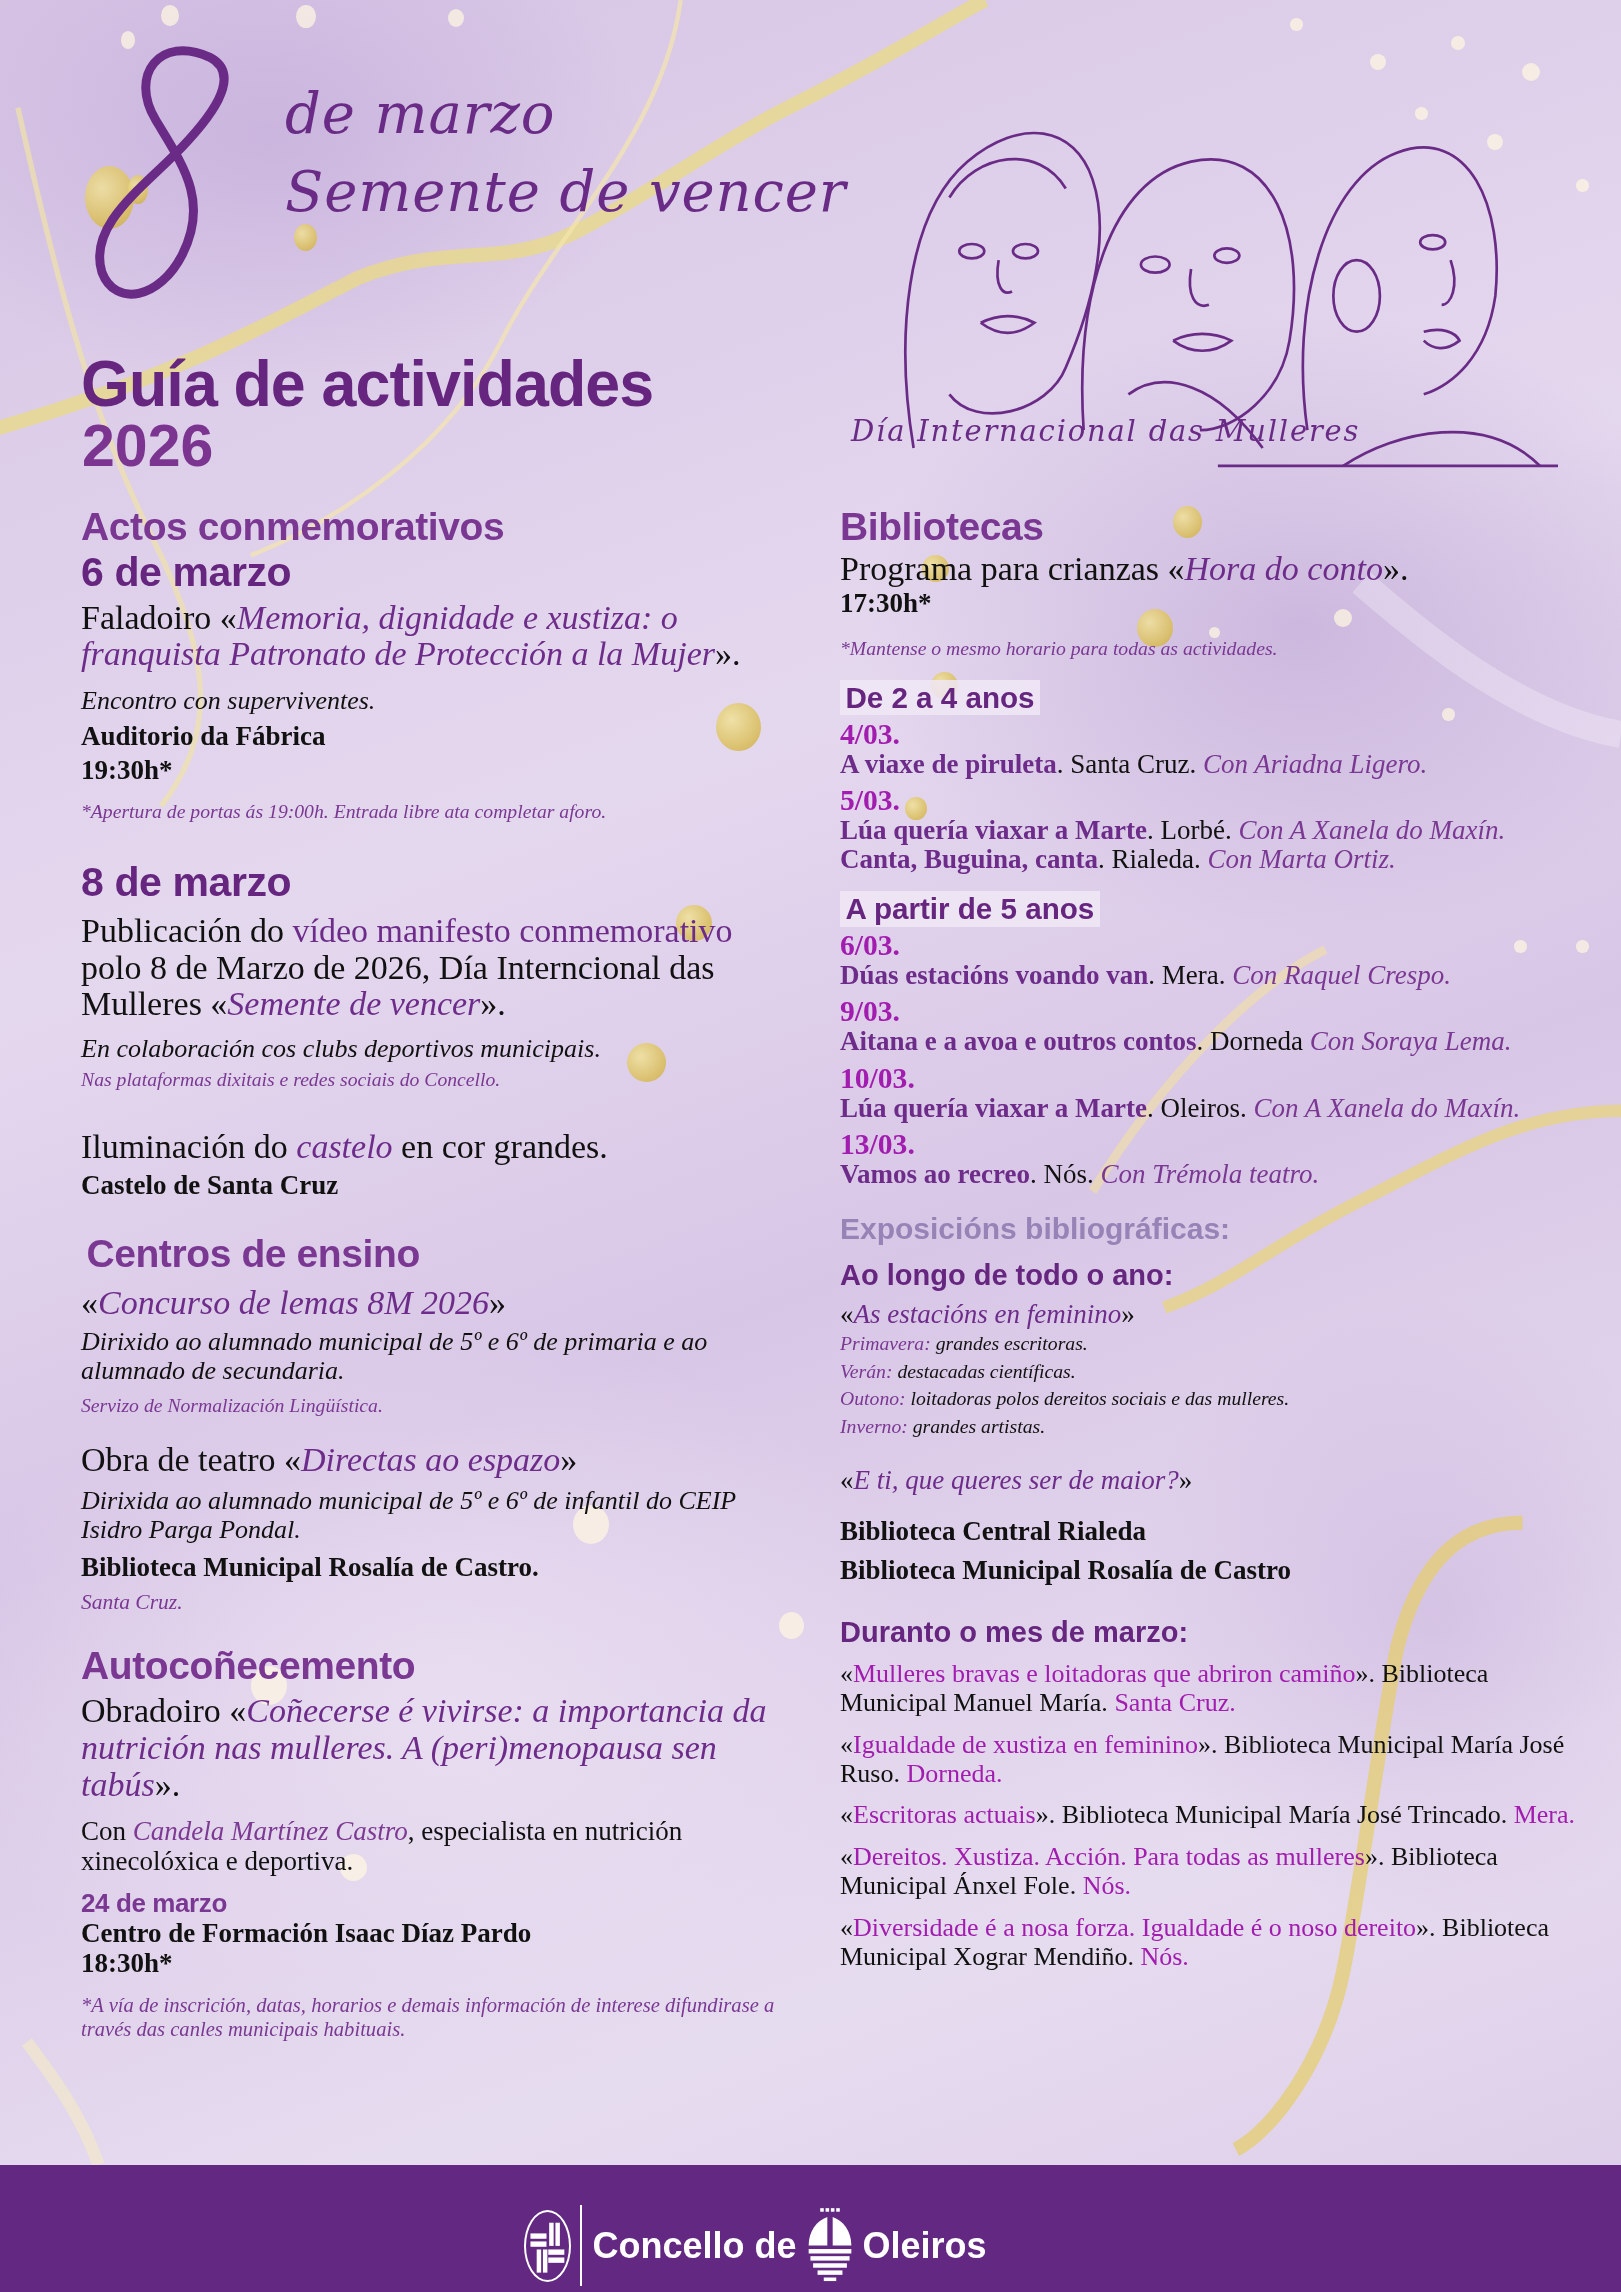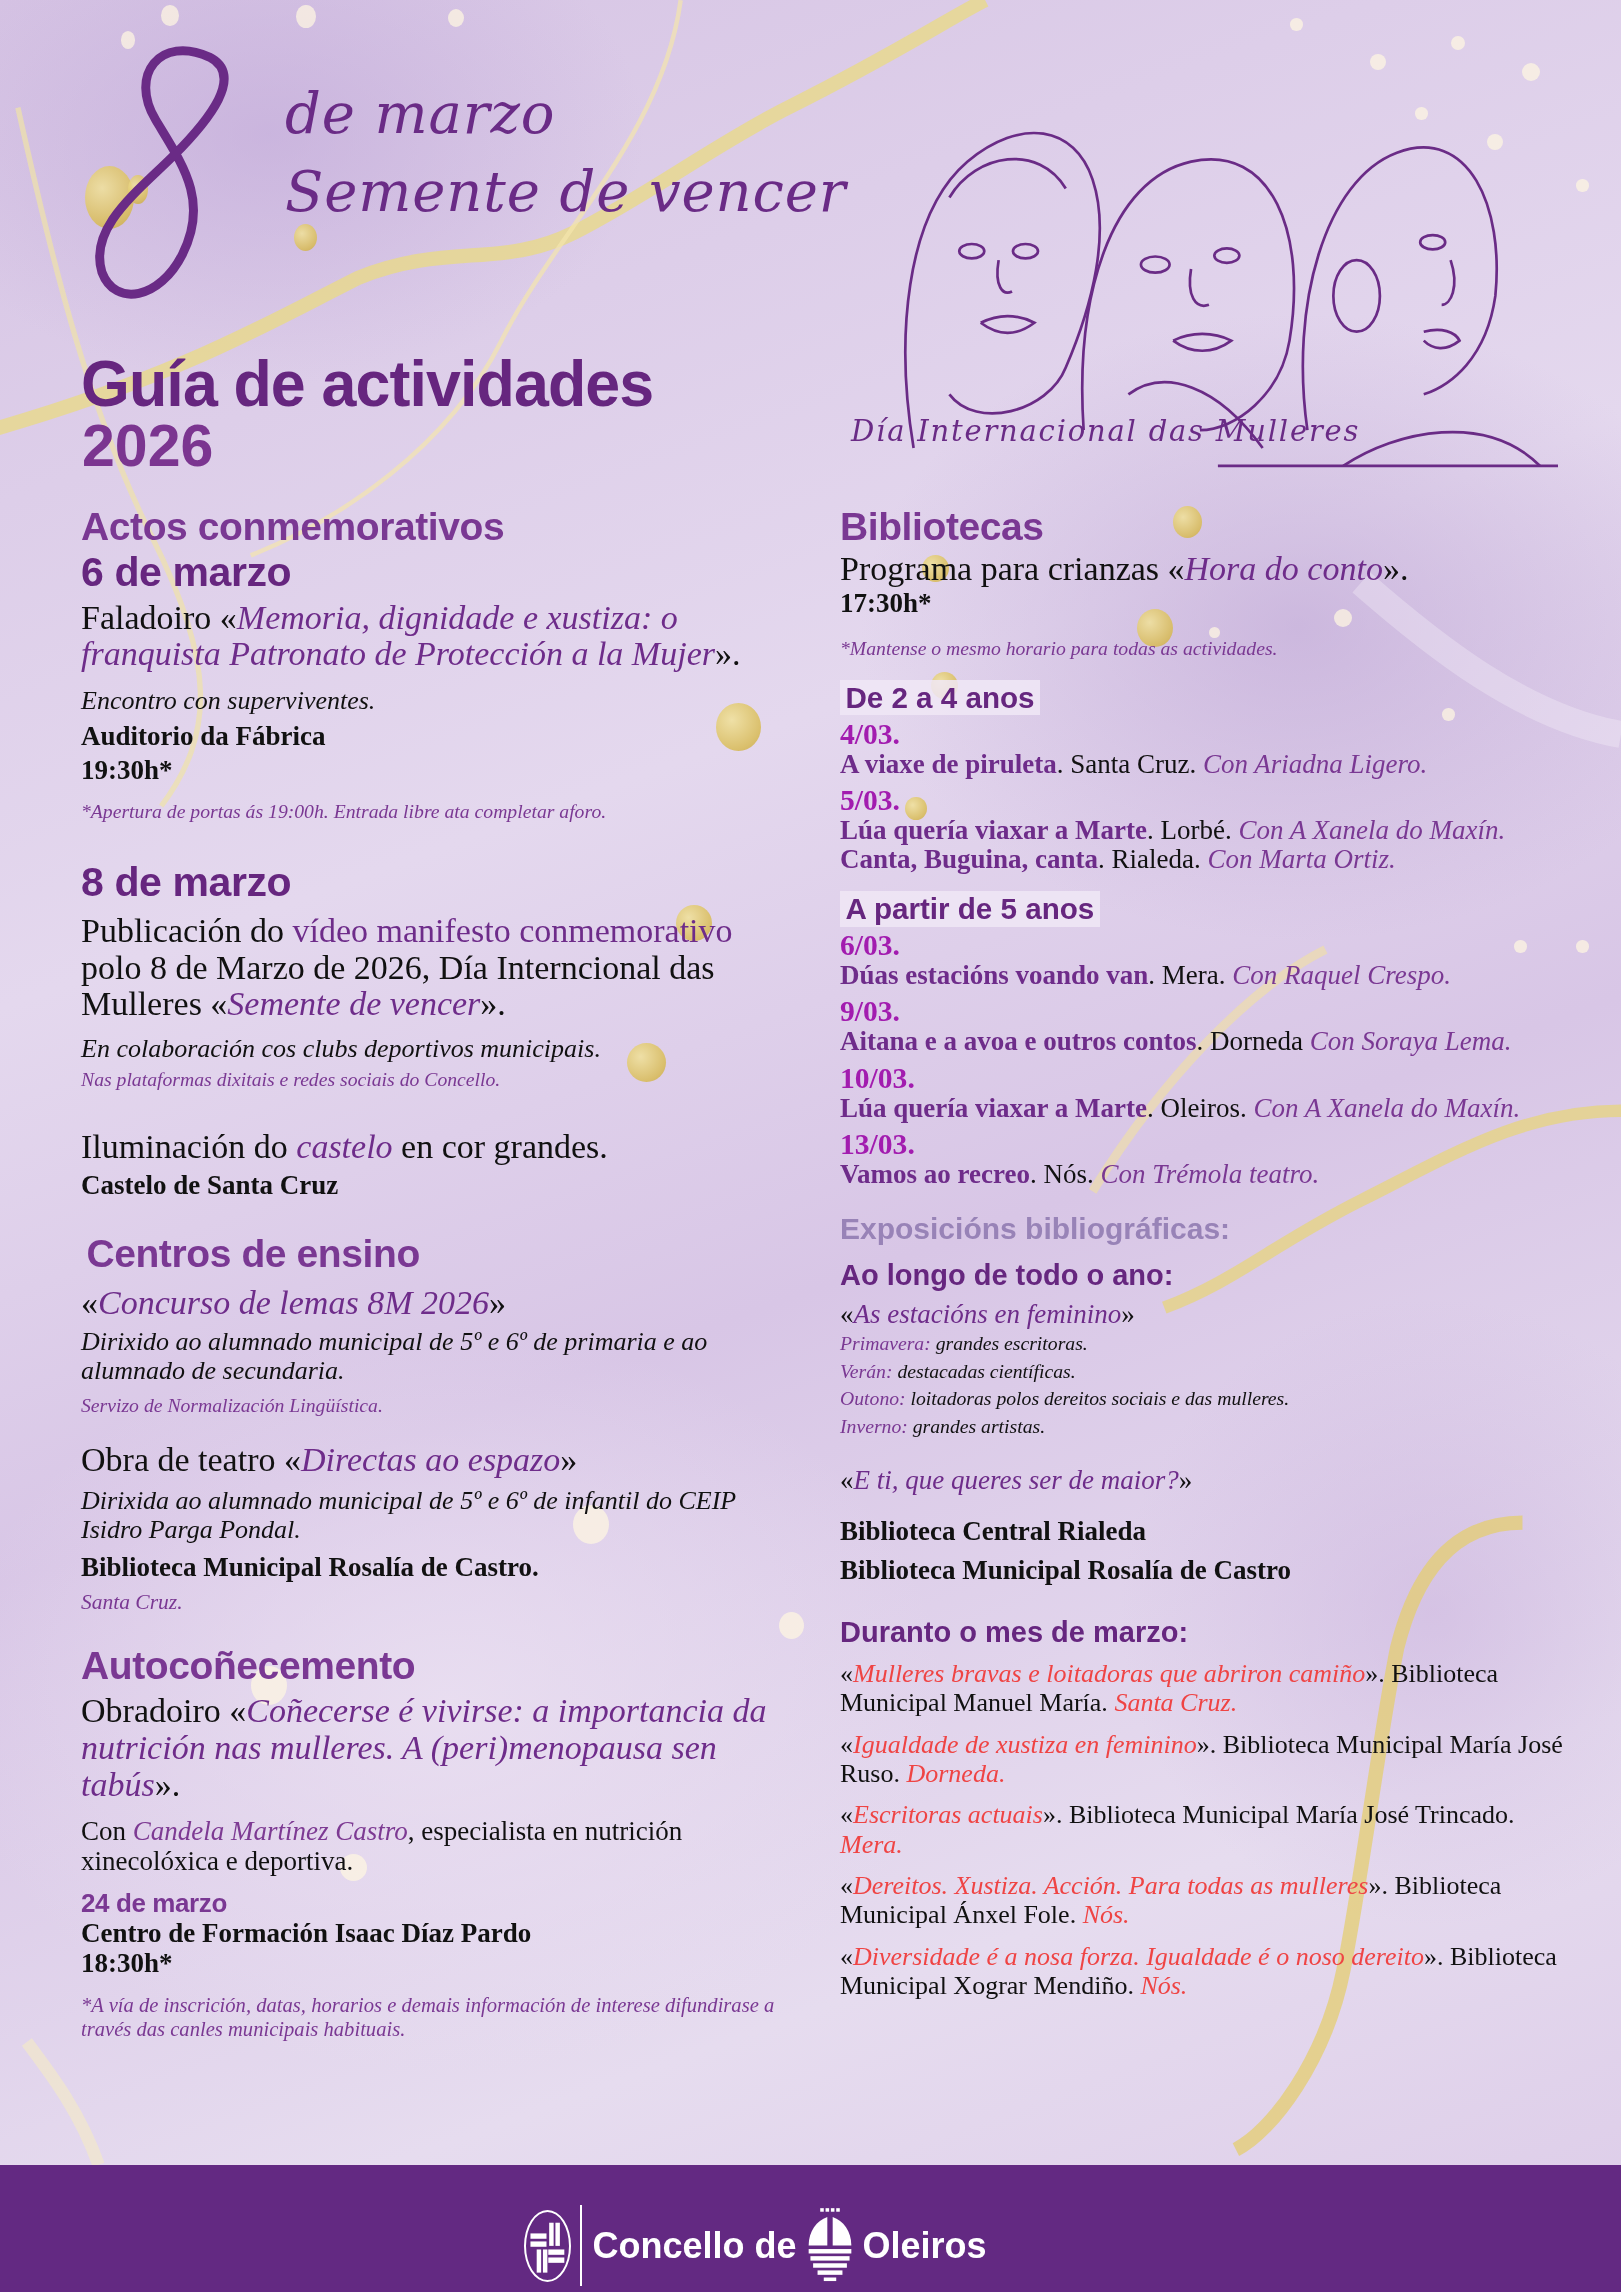--- a/index.html
+++ b/index.html
@@ -59,21 +59,21 @@
   .item .t { font-weight: 700; color: #6e2c8a; }
   .item .w { font-style: italic; color: #7a3893; }
   .expo-h { font-family: "Liberation Sans", sans-serif; font-weight: 700; font-size: 30px; color: #9883b7; line-height: 1.2; }
   .expo-sub { font-family: "Liberation Sans", sans-serif; font-weight: 700; font-size: 29px; color: #66267f; line-height: 1.2; }
   .season { font-style: italic; font-size: 19.7px; line-height: 1.4; color: #111; }
   .season .s { color: #7a3893; }
   .exp-title { font-size: 27px; line-height: 1.2; color: #111; }
   .exp-title .em { font-style: italic; color: #6e2c8a; }
   .lib { font-weight: 700; font-size: 27px; line-height: 1.45; color: #111; }
   .mar { font-size: 26px; line-height: 1.12; color: #111; }
-  .mar .em { font-style: italic; color: #ef4444; }
+  .mar .em { color: #a21caf; }
 
   
   .footer { position: absolute; left: 0; top: 2165px; width: 1621px; height: 154px; background: #632982; }
   .footer-inner { position: absolute; left: 524px; top: 40px; height: 81px; display: flex; align-items: center; }
   .seal { width: 47px; height: 72px; border: 2.7px solid #fff; border-radius: 50%; position: relative; }
   .vsep { width: 1.8px; height: 81px; background: #fff; margin: 0 10.7px 0 9px; }
   .footer-text { font-family: "Liberation Sans", sans-serif; font-weight: 700; font-size: 36px; color: #fff; }
   .oleiros-logo { width: 48px; height: 75px; margin: 0 9px; position: relative; }
 </style>
 </head>

